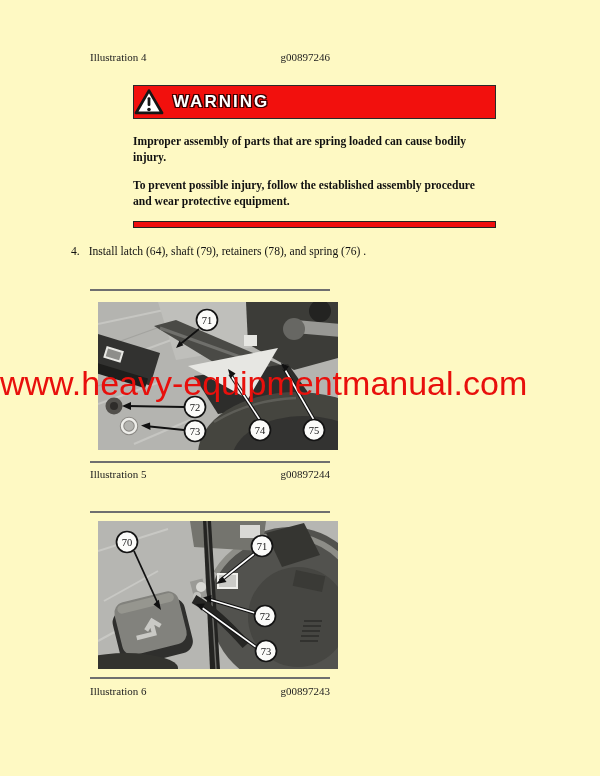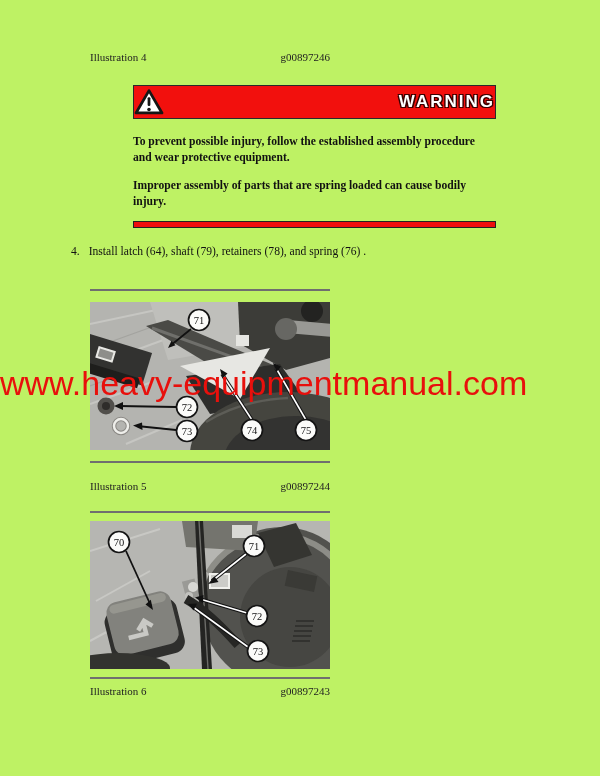--- a/index.html
+++ b/index.html
@@ -1,28 +1,28 @@
 <!DOCTYPE html>
 <html><head>
 <meta charset="utf-8">
 <style>
   html,body{margin:0;padding:0;background:#ffffff;}
   .page{
-    position:relative;width:600px;height:776px;background:#bef264;
+    position:relative;width:600px;height:776px;background:#fef9c3;
     font-family:"Liberation Serif",serif;color:#1a1a1a;overflow:hidden;
   }
   .caption-row{
     position:absolute;left:90px;width:240px;display:flex;
     justify-content:space-between;font-size:11px;color:#222;
   }
   
   .warn-banner{
     position:absolute;left:133px;top:85px;width:361px;height:32px;
     background:#f2100d;border:1px solid #2a2a2a;
-    display:flex;align-items:center;justify-content:space-between;gap:9px;
+    display:flex;align-items:center;justify-content:flex-start;gap:9px;
   }
   .warn-tri svg{display:block;}
   .warn-title{
     font-family:"Liberation Sans",sans-serif;font-weight:bold;font-size:17px;
     color:#ffffff;letter-spacing:2px;
     text-shadow:-1.3px -1.3px 0 #3a0000,1.3px -1.3px 0 #3a0000,
                 -1.3px 1.3px 0 #3a0000,1.3px 1.3px 0 #3a0000;
   }
   .warn-text{
     position:absolute;left:133px;top:134px;width:358px;
@@ -31,21 +31,21 @@
   .warn-text p{margin:0 0 11px 0;}
   .red-rule{
     position:absolute;left:133px;top:221px;width:361px;height:5px;
     background:#ee0d0d;border:1px solid #222;
   }
   .step{
     position:absolute;left:71px;top:245px;width:500px;
     font-size:11.6px;display:flex;gap:9px;color:#111;
   }
   .hr{position:absolute;left:90px;width:240px;height:2px;background:#6f6f6f;}
-  .photo{position:absolute;left:90px;width:276px;height:148px;}
+  .photo{position:absolute;left:98px;width:276px;height:148px;}
   .photo svg{display:block;width:240px;height:148px;}
   .callout-num{font:10.5px "Liberation Serif",serif;fill:#111;}
   .watermark{
     position:absolute;left:0;top:364px;width:503px;text-align:center;
     font-family:"Liberation Sans",sans-serif;font-size:34px;color:#e8100c;
     z-index:6;white-space:nowrap;
   }
 </style>
 </head>
 <body>
@@ -62,22 +62,22 @@
       <svg width="30" height="26" viewBox="0 0 36 32">
         <path d="M18 2 L34 29.5 L2 29.5 Z" fill="#ffffff" stroke="#161616" stroke-width="3.4" stroke-linejoin="round"></path>
         <rect x="16.3" y="10" width="3.4" height="11" rx="1.5" fill="#161616"></rect>
         <circle cx="18" cy="25.2" r="2.2" fill="#161616"></circle>
       </svg>
     </span>
     <span class="warn-title">WARNING</span>
   </div>
 
   <div class="warn-text">
+    <p>Improper assembly of parts that are spring loaded can cause bodily injury.</p>
     <p>To prevent possible injury, follow the established assembly procedure and wear protective equipment.</p>
-    <p>Improper assembly of parts that are spring loaded can cause bodily injury.</p>
   </div>
 
   <div class="red-rule"></div>
 
   <div class="step">
     <span>4.</span>
     <span>Install latch (64), shaft (79), retainers (78), and spring (76) .</span>
   </div>
 
   <div class="hr" style="top:289px;"></div>
@@ -160,21 +160,21 @@
         <text class="callout-num" x="162" y="131.6" text-anchor="middle">74</text>
       </g>
       <g>
         <circle cx="216" cy="128" r="10.5" fill="#fbfbf9" stroke="#141414" stroke-width="1.7"></circle>
         <text class="callout-num" x="216" y="131.6" text-anchor="middle">75</text>
       </g>
     </svg>
   </div>
 
   <div class="hr" style="top:461px;"></div>
-  <div class="caption-row" style="top:480px;">
+  <div class="caption-row" style="top:468px;">
     <span>Illustration 5</span>
     <span>g00897244</span>
   </div>
 
   <div class="watermark">www.heavy-equipmentmanual.com</div>
 
   <div class="hr" style="top:511px;"></div>
 
   <div class="photo" style="top:521px;">
     <svg viewBox="0 0 240 148" preserveAspectRatio="none">

